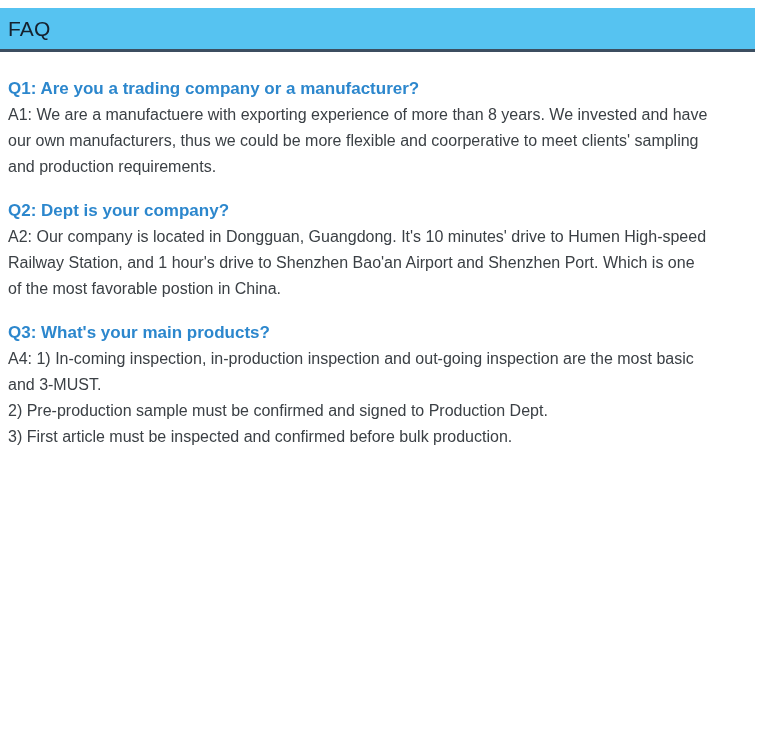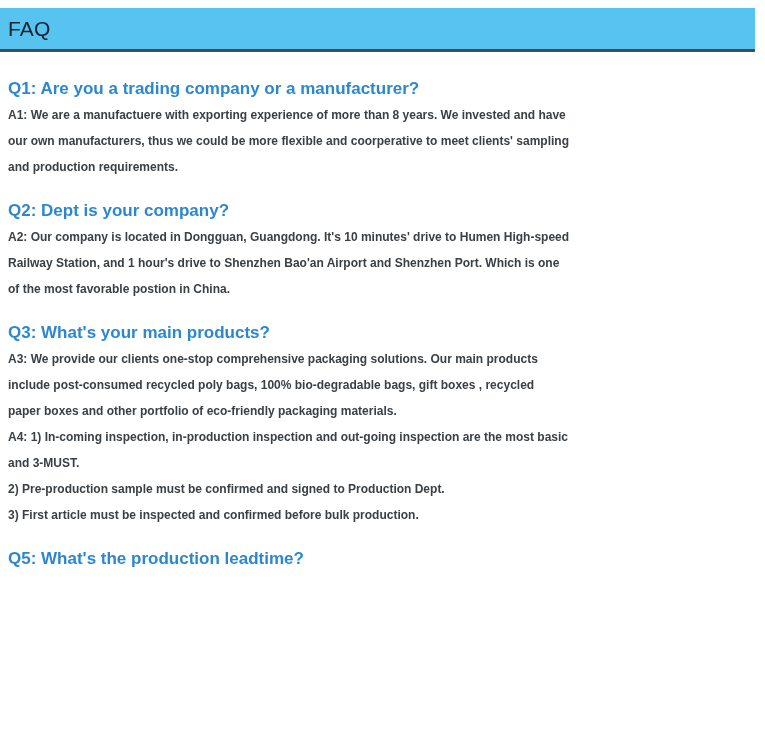--- a/index.html
+++ b/index.html
@@ -39,22 +39,22 @@
   }
   .faq-item .question {
     margin: 18px 0 0 0;
     font-size: 17px;
     font-weight: 700;
     line-height: 26px;
     color: var(--c-question, #2c87cd);
   }
   .faq-item .answer {
     margin: 0;
-    font-size: 12px;
-    font-weight: 700;
+    font-size: 16px;
+    font-weight: 400;
     line-height: 26px;
     color: var(--c-answer, #3b4045);
     white-space: pre-line;
   }
 </style>
 </head>
 <body>
 
 <div class="page">
 
@@ -73,30 +73,26 @@
 
     <section class="faq-item">
       <h2 class="question">Q2: Dept is your company?</h2>
       <p class="answer">A2: Our company is located in Dongguan, Guangdong. It's 10 minutes' drive to Humen High-speed
 Railway Station, and 1 hour's drive to Shenzhen Bao'an Airport and Shenzhen Port. Which is one
 of the most favorable postion in China.</p>
     </section>
 
     <section class="faq-item">
       <h2 class="question">Q3: What's your main products?</h2>
-      <p class="answer">A3: We provide our clients one-stop comprehensive packaging solutions. Our main products
-include post-consumed recycled poly bags, 100% bio-degradable bags, gift boxes , recycled
-paper boxes and other portfolio of eco-friendly packaging materials.</p>
     </section>
 
     <section class="faq-item">
       <p class="answer">A4: 1) In-coming inspection, in-production inspection and out-going inspection are the most basic
 and 3-MUST.
 2) Pre-production sample must be confirmed and signed to Production Dept.
 3) First article must be inspected and confirmed before bulk production.</p>
     </section>
 
     <section class="faq-item">
-      <h2 class="question">Q5: What's the production leadtime?</h2>
     </section>
 
   </main>
 </div>
 
 </body></html>

